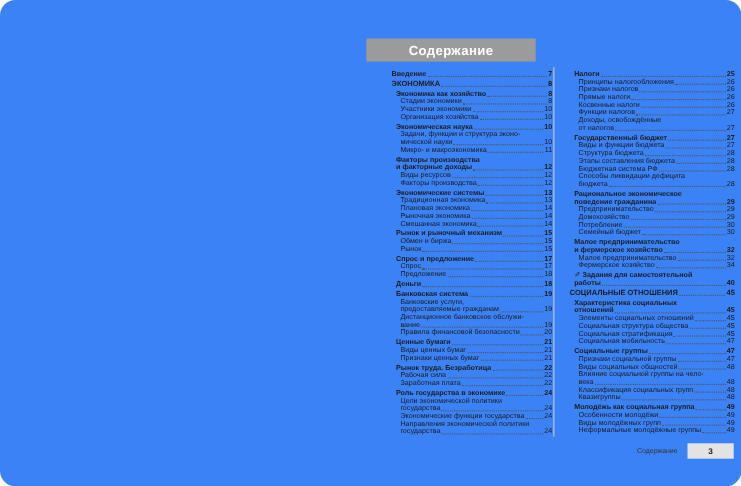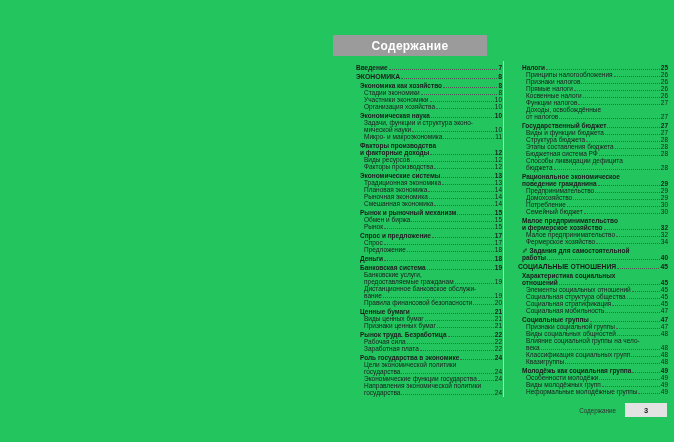--- a/index.html
+++ b/index.html
@@ -8,21 +8,21 @@
     --ink:#1c1c1c;
     --dots:#555;
     --divider:#c9c9c9;
   }
   html,body{margin:0;padding:0;}
   body{
     width:674px;height:442px;position:relative;background:#ffffff;
     font-family:"Liberation Sans", sans-serif;color:var(--ink);
     overflow:hidden;
   }
-  .sheet{position:absolute;inset:0;background:#22c55e;}
+  .sheet{position:absolute;inset:0;background:#3b82f6;border-radius:14px;}
   .banner{
     position:absolute;left:333px;top:35px;width:154px;height:21px;
     background:var(--banner);color:#fff;font-weight:bold;font-size:12px;
     display:flex;align-items:center;justify-content:center;letter-spacing:.3px;
   }
   .divider{
     position:absolute;left:503px;top:61px;width:1px;height:336px;
     background:var(--divider);
   }
   .toc{

